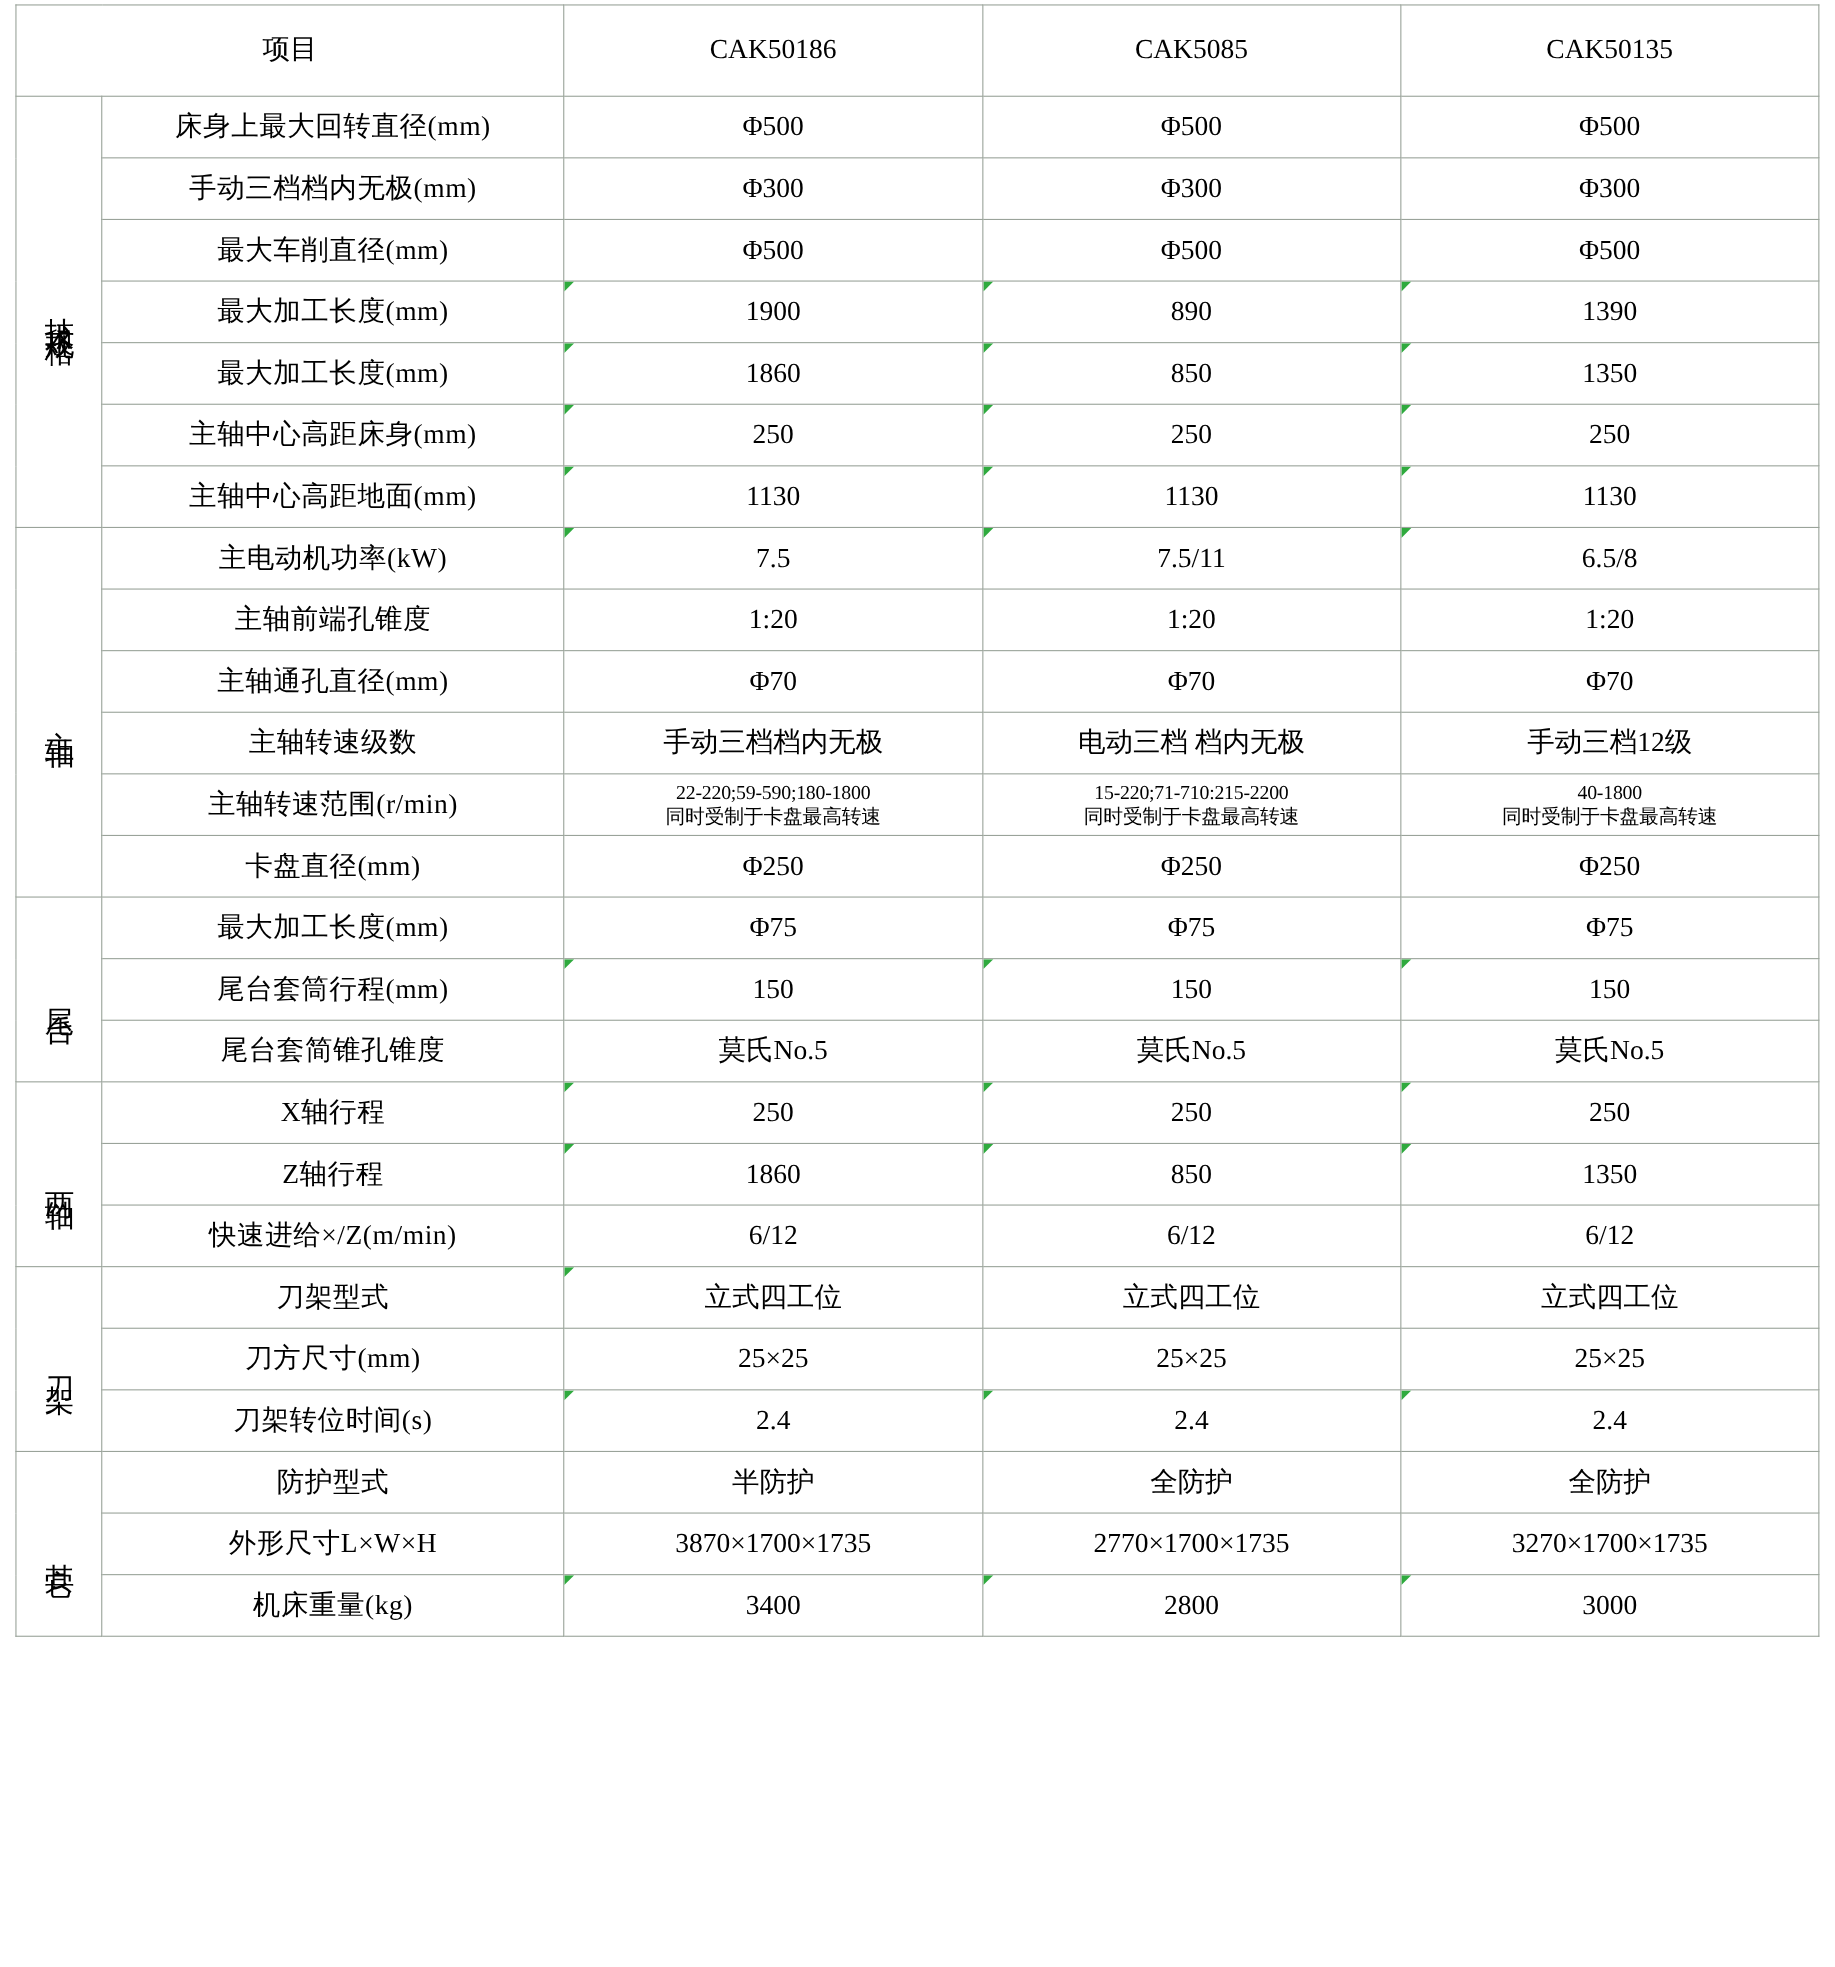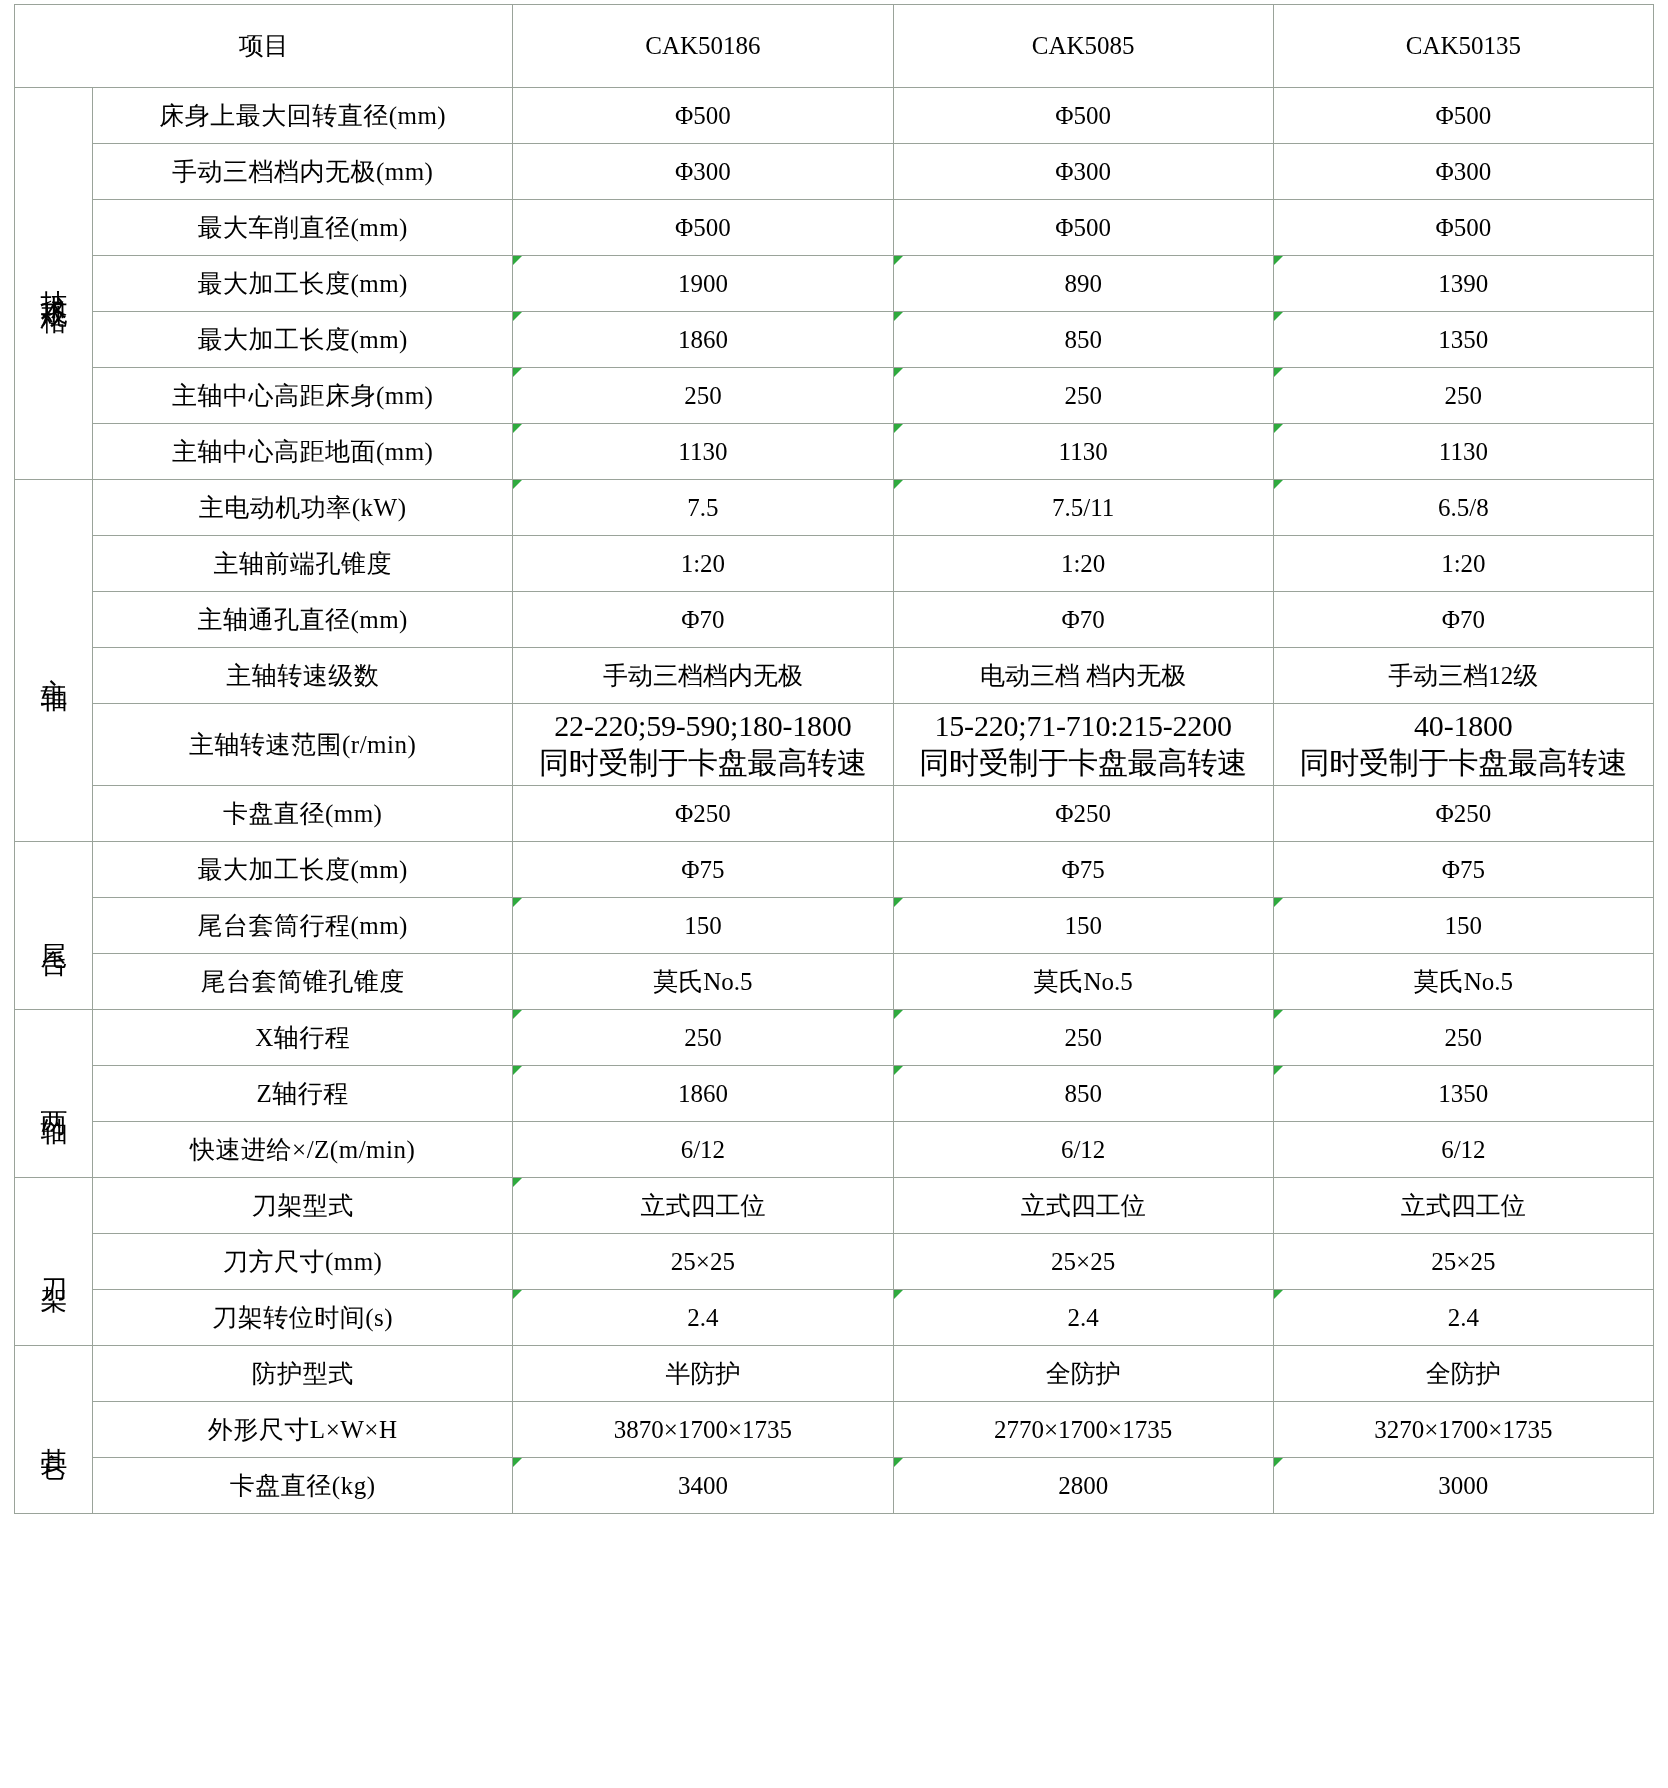--- a/index.html
+++ b/index.html
@@ -58,21 +58,21 @@
     font-size: 27px;
   }
   .item-cell {
     font-size: 26px;
     letter-spacing: 0.5px;
   }
   .val-cell {
     font-size: 26px;
   }
   .two-line {
-    font-size: 30px;
+    font-size: 18px;
     line-height: 1.22;
     letter-spacing: -0.2px;
     white-space: nowrap;
   }
   
   .flag::before {
     content: "";
     position: absolute;
     top: 0;
     left: 0;
@@ -261,20 +261,20 @@
           <td class="val-cell">全防护</td>
           <td class="val-cell">全防护</td>
         </tr>
         <tr>
           <td class="item-cell">外形尺寸L×W×H</td>
           <td class="val-cell">3870×1700×1735</td>
           <td class="val-cell">2770×1700×1735</td>
           <td class="val-cell">3270×1700×1735</td>
         </tr>
         <tr>
-          <td class="item-cell">卡盘直径(kg)</td>
+          <td class="item-cell">机床重量(kg)</td>
           <td class="val-cell flag">3400</td>
           <td class="val-cell flag">2800</td>
           <td class="val-cell flag">3000</td>
         </tr>
       </tbody>
   </table>
 </div>
 
 </body></html>

